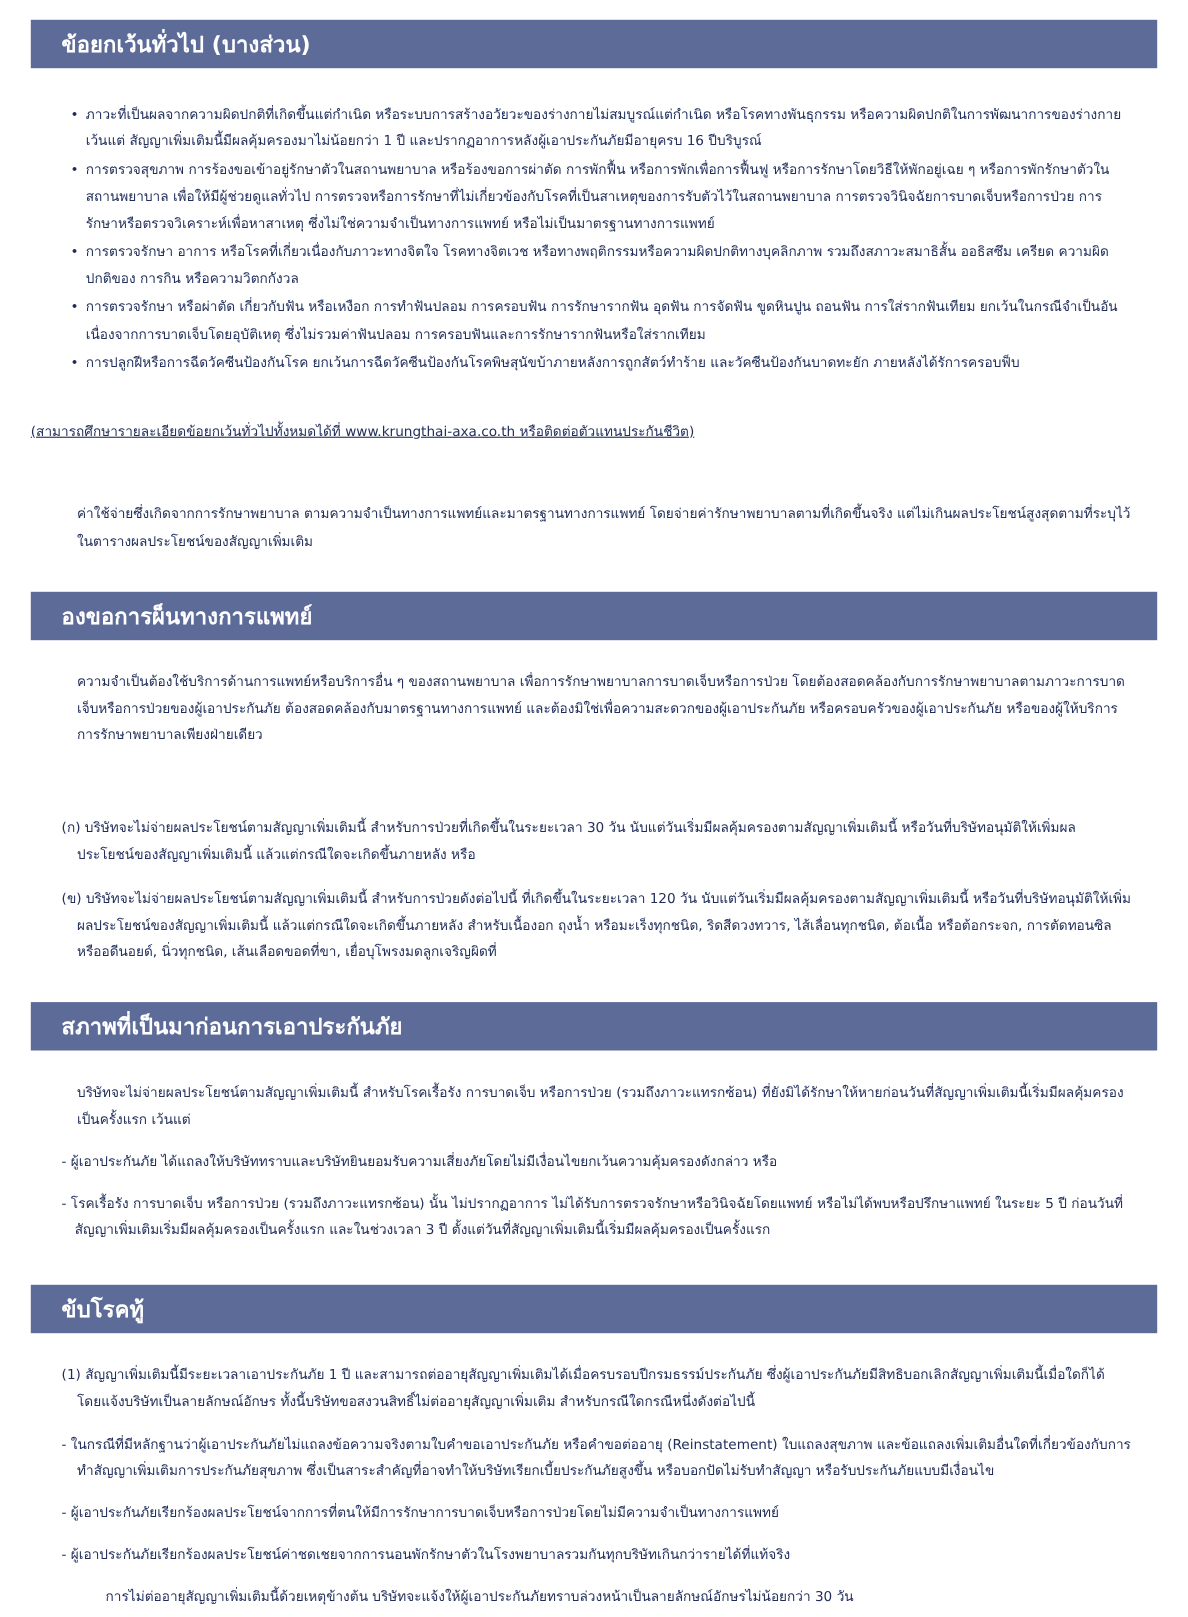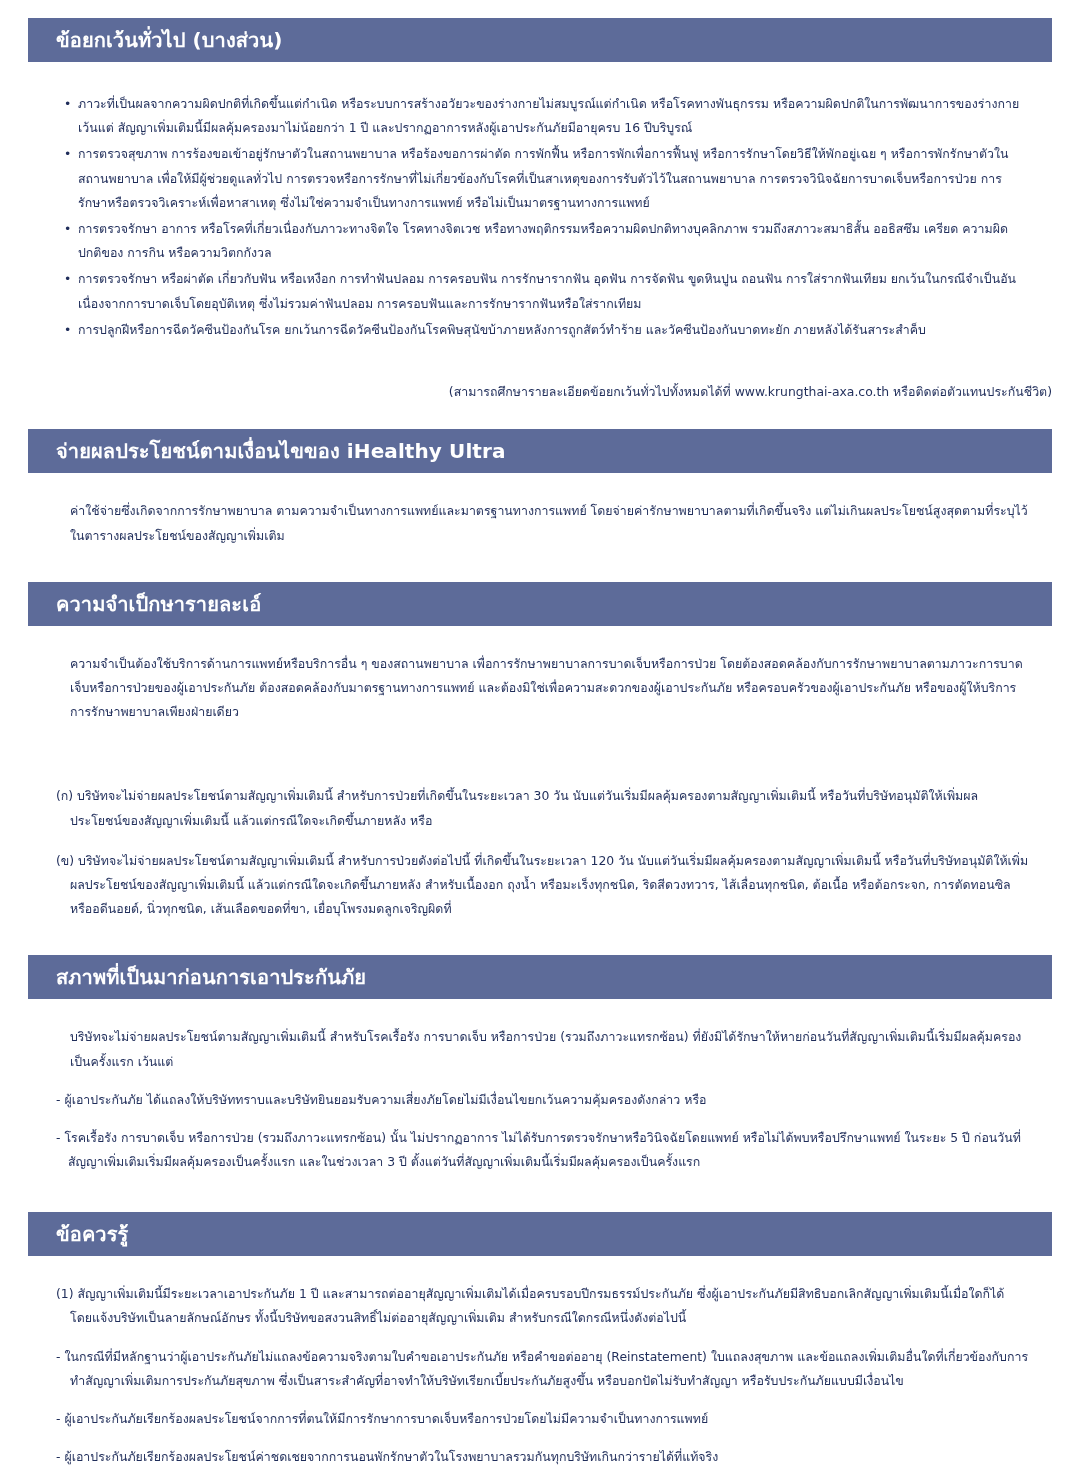--- a/index.html
+++ b/index.html
@@ -81,23 +81,24 @@
   .hang {
     text-indent: -14px;
     padding-left: 14px;
   }
   .hang-wide {
     text-indent: -12px;
     padding-left: 12px;
   }
 
   .note-center {
-    text-align: right;
+    text-align: left;
     font-size: 12.4px;
     line-height: 1.9;
+    text-decoration: underline;
   }
 
   .sp-6  { height: 6px; }
   .sp-8  { height: 8px; }
   .sp-18 { height: 18px; }
   .sp-22 { height: 22px; }
   .sp-26 { height: 26px; }
   .sp-30 { height: 30px; }
   .sp-34 { height: 34px; }
 </style>
@@ -109,38 +110,35 @@
   <div class="bar">
     <span class="bar-title">ข้อยกเว้นทั่วไป (บางส่วน)</span>
   </div>
   <div class="sp-18"></div>
   <div class="block">
     <ul class="bullets">
       <li>ภาวะที่เป็นผลจากความผิดปกติที่เกิดขึ้นแต่กำเนิด หรือระบบการสร้างอวัยวะของร่างกายไม่สมบูรณ์แต่กำเนิด หรือโรคทางพันธุกรรม หรือความผิดปกติในการพัฒนาการของร่างกาย เว้นแต่ สัญญาเพิ่มเติมนี้มีผลคุ้มครองมาไม่น้อยกว่า 1 ปี และปรากฏอาการหลังผู้เอาประกันภัยมีอายุครบ 16 ปีบริบูรณ์</li>
       <li>การตรวจสุขภาพ การร้องขอเข้าอยู่รักษาตัวในสถานพยาบาล หรือร้องขอการผ่าตัด การพักฟื้น หรือการพักเพื่อการฟื้นฟู หรือการรักษาโดยวิธีให้พักอยู่เฉย ๆ หรือการพักรักษาตัวในสถานพยาบาล เพื่อให้มีผู้ช่วยดูแลทั่วไป การตรวจหรือการรักษาที่ไม่เกี่ยวข้องกับโรคที่เป็นสาเหตุของการรับตัวไว้ในสถานพยาบาล การตรวจวินิจฉัยการบาดเจ็บหรือการป่วย การรักษาหรือตรวจวิเคราะห์เพื่อหาสาเหตุ ซึ่งไม่ใช่ความจำเป็นทางการแพทย์ หรือไม่เป็นมาตรฐานทางการแพทย์</li>
       <li>การตรวจรักษา อาการ หรือโรคที่เกี่ยวเนื่องกับภาวะทางจิตใจ โรคทางจิตเวช หรือทางพฤติกรรมหรือความผิดปกติทางบุคลิกภาพ รวมถึงสภาวะสมาธิสั้น ออธิสซึม เครียด ความผิดปกติของ การกิน หรือความวิตกกังวล</li>
       <li>การตรวจรักษา หรือผ่าตัด เกี่ยวกับฟัน หรือเหงือก การทำฟันปลอม การครอบฟัน การรักษารากฟัน อุดฟัน การจัดฟัน ขูดหินปูน ถอนฟัน การใส่รากฟันเทียม ยกเว้นในกรณีจำเป็นอันเนื่องจากการบาดเจ็บโดยอุบัติเหตุ ซึ่งไม่รวมค่าฟันปลอม การครอบฟันและการรักษารากฟันหรือใส่รากเทียม</li>
-      <li>การปลูกฝีหรือการฉีดวัคซีนป้องกันโรค ยกเว้นการฉีดวัคซีนป้องกันโรคพิษสุนัขบ้าภายหลังการถูกสัตว์ทำร้าย และวัคซีนป้องกันบาดทะยัก ภายหลังได้รันสาระสำค็บ</li>
+      <li>การปลูกฝีหรือการฉีดวัคซีนป้องกันโรค ยกเว้นการฉีดวัคซีนป้องกันโรคพิษสุนัขบ้าภายหลังการถูกสัตว์ทำร้าย และวัคซีนป้องกันบาดทะยัก ภายหลังได้รัการครอบฟ็บ</li>
     </ul>
   </div>
   <div class="sp-26"></div>
   <div class="note-center">(สามารถศึกษารายละเอียดข้อยกเว้นทั่วไปทั้งหมดได้ที่ www.krungthai-axa.co.th หรือติดต่อตัวแทนประกันชีวิต)</div>
   <div class="sp-26"></div>
 
-  <div class="bar">
-    <span class="bar-title">จ่ายผลประโยชน์ตามเงื่อนไขของ iHealthy Ultra</span>
-  </div>
   <div class="sp-22"></div>
   <div class="block">
     <p class="para indent-1">ค่าใช้จ่ายซึ่งเกิดจากการรักษาพยาบาล ตามความจำเป็นทางการแพทย์และมาตรฐานทางการแพทย์ โดยจ่ายค่ารักษาพยาบาลตามที่เกิดขึ้นจริง แต่ไม่เกินผลประโยชน์สูงสุดตามที่ระบุไว้ในตารางผลประโยชน์ของสัญญาเพิ่มเติม</p>
   </div>
   <div class="sp-30"></div>
 
   <div class="bar">
-    <span class="bar-title">ความจำเป็กษารายละเอ์</span>
+    <span class="bar-title">องขอการผ็นทางการแพทย์</span>
   </div>
   <div class="sp-22"></div>
   <div class="block">
     <p class="para indent-1">ความจำเป็นต้องใช้บริการด้านการแพทย์หรือบริการอื่น ๆ ของสถานพยาบาล เพื่อการรักษาพยาบาลการบาดเจ็บหรือการป่วย โดยต้องสอดคล้องกับการรักษาพยาบาลตามภาวะการบาดเจ็บหรือการป่วยของผู้เอาประกันภัย ต้องสอดคล้องกับมาตรฐานทางการแพทย์ และต้องมิใช่เพื่อความสะดวกของผู้เอาประกันภัย หรือครอบครัวของผู้เอาประกันภัย หรือของผู้ให้บริการการรักษาพยาบาลเพียงฝ่ายเดียว</p>
   </div>
   <div class="sp-30"></div>
 
   <div class="sp-22"></div>
   <div class="block">
     <p class="para hang indent-1">(ก) บริษัทจะไม่จ่ายผลประโยชน์ตามสัญญาเพิ่มเติมนี้ สำหรับการป่วยที่เกิดขึ้นในระยะเวลา 30 วัน นับแต่วันเริ่มมีผลคุ้มครองตามสัญญาเพิ่มเติมนี้ หรือวันที่บริษัทอนุมัติให้เพิ่มผลประโยชน์ของสัญญาเพิ่มเติมนี้ แล้วแต่กรณีใดจะเกิดขึ้นภายหลัง หรือ</p>
@@ -156,21 +154,21 @@
   <div class="block">
     <p class="para indent-1">บริษัทจะไม่จ่ายผลประโยชน์ตามสัญญาเพิ่มเติมนี้ สำหรับโรคเรื้อรัง การบาดเจ็บ หรือการป่วย (รวมถึงภาวะแทรกซ้อน) ที่ยังมิได้รักษาให้หายก่อนวันที่สัญญาเพิ่มเติมนี้เริ่มมีผลคุ้มครองเป็นครั้งแรก เว้นแต่</p>
     <div class="sp-6"></div>
     <p class="para hang-wide">- ผู้เอาประกันภัย ได้แถลงให้บริษัททราบและบริษัทยินยอมรับความเสี่ยงภัยโดยไม่มีเงื่อนไขยกเว้นความคุ้มครองดังกล่าว หรือ</p>
     <div class="sp-6"></div>
     <p class="para hang-wide">- โรคเรื้อรัง การบาดเจ็บ หรือการป่วย (รวมถึงภาวะแทรกซ้อน) นั้น ไม่ปรากฏอาการ ไม่ได้รับการตรวจรักษาหรือวินิจฉัยโดยแพทย์ หรือไม่ได้พบหรือปรึกษาแพทย์ ในระยะ 5 ปี ก่อนวันที่สัญญาเพิ่มเติมเริ่มมีผลคุ้มครองเป็นครั้งแรก และในช่วงเวลา 3 ปี ตั้งแต่วันที่สัญญาเพิ่มเติมนี้เริ่มมีผลคุ้มครองเป็นครั้งแรก</p>
   </div>
   <div class="sp-34"></div>
 
   <div class="bar">
-    <span class="bar-title">ข้อควรรู้</span>
+    <span class="bar-title">ข้บโรคทู้</span>
   </div>
   <div class="sp-22"></div>
   <div class="block">
     <p class="para hang indent-1">(1) สัญญาเพิ่มเติมนี้มีระยะเวลาเอาประกันภัย 1 ปี และสามารถต่ออายุสัญญาเพิ่มเติมได้เมื่อครบรอบปีกรมธรรม์ประกันภัย ซึ่งผู้เอาประกันภัยมีสิทธิบอกเลิกสัญญาเพิ่มเติมนี้เมื่อใดก็ได้ โดยแจ้งบริษัทเป็นลายลักษณ์อักษร ทั้งนี้บริษัทขอสงวนสิทธิ์ไม่ต่ออายุสัญญาเพิ่มเติม สำหรับกรณีใดกรณีหนึ่งดังต่อไปนี้</p>
     <div class="sp-6"></div>
     <p class="para hang indent-2">- ในกรณีที่มีหลักฐานว่าผู้เอาประกันภัยไม่แถลงข้อความจริงตามใบคำขอเอาประกันภัย หรือคำขอต่ออายุ (Reinstatement) ใบแถลงสุขภาพ และข้อแถลงเพิ่มเติมอื่นใดที่เกี่ยวข้องกับการทำสัญญาเพิ่มเติมการประกันภัยสุขภาพ ซึ่งเป็นสาระสำคัญที่อาจทำให้บริษัทเรียกเบี้ยประกันภัยสูงขึ้น หรือบอกปัดไม่รับทำสัญญา หรือรับประกันภัยแบบมีเงื่อนไข</p>
     <div class="sp-6"></div>
     <p class="para hang indent-2">- ผู้เอาประกันภัยเรียกร้องผลประโยชน์จากการที่ตนให้มีการรักษาการบาดเจ็บหรือการป่วยโดยไม่มีความจำเป็นทางการแพทย์</p>
     <div class="sp-6"></div>
     <p class="para hang indent-2">- ผู้เอาประกันภัยเรียกร้องผลประโยชน์ค่าชดเชยจากการนอนพักรักษาตัวในโรงพยาบาลรวมกันทุกบริษัทเกินกว่ารายได้ที่แท้จริง</p>

